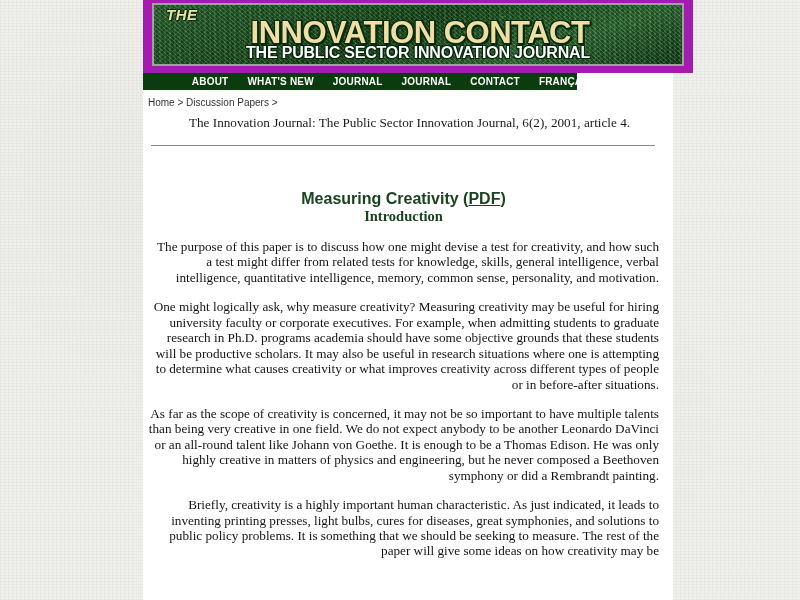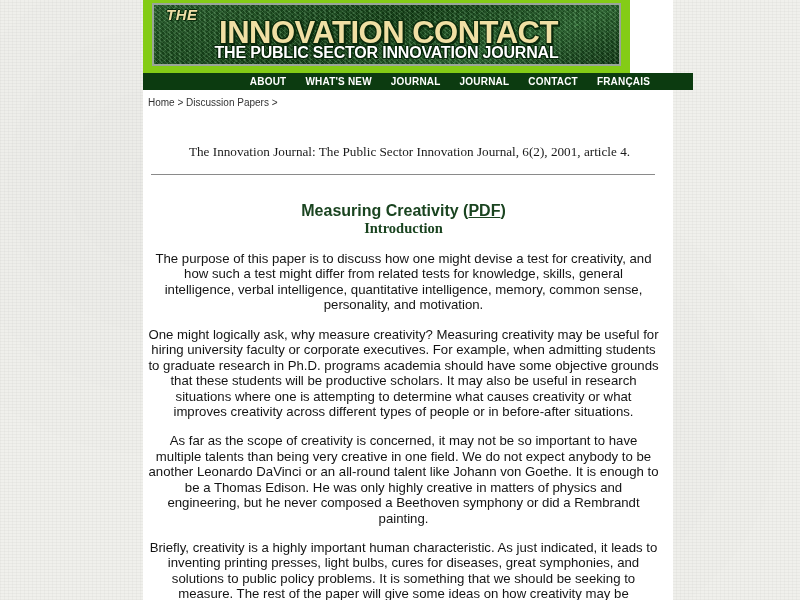--- a/index.html
+++ b/index.html
@@ -24,23 +24,23 @@
     position: absolute;
     left: 143px;
     top: 0;
     width: 530px;
     height: 600px;
     background: #ffffff;
   }
 
   
   #masthead {
-    width: 487px;
+    width: 550px;
     height: 73px;
-    background: #84cc16;
+    background: #a21caf;
     position: relative;
     overflow: hidden;
   }
   #banner-frame {
     position: absolute;
     left: 9px;
     top: 3px;
     right: 9px;
     height: 63px;
     border: 2px solid #9aa59a;
@@ -100,21 +100,21 @@
     font-size: 16px;
     letter-spacing: -0.2px;
     color: #ffffff;
     text-shadow: 1px 1px 0 #07250a, -1px -1px 0 #07250a, 1px -1px 0 #07250a, -1px 1px 0 #07250a;
     line-height: 1;
     white-space: nowrap;
   }
 
   
   #navbar {
-    width: 550px;
+    width: 434px;
     height: 17px;
     background: #0c3b10;
     display: flex;
     align-items: center;
     justify-content: center;
     gap: 19px;
     padding-left: 64px;
     box-sizing: border-box;
   }
   .nav-item {
@@ -140,36 +140,36 @@
     text-decoration: none;
     cursor: pointer;
   }
   #breadcrumb .crumb-sep { color: #333333; }
 
   
   #content {
     padding: 0 14px 0 5px;
   }
   #citation {
-    margin-top: 36px;
+    margin-top: 7px;
     text-align: center;
     font-family: "Liberation Serif", serif;
     font-size: 13.2px;
     color: #1a1a1a;
     padding-left: 12px;
   }
   #rule {
     margin-top: 14px;
     margin-left: 3px;
     margin-right: 4px;
     height: 1px;
     background: #8a8a8a;
   }
   #article-title {
-    margin-top: 27px;
+    margin-top: 44px;
     text-align: center;
     font-family: "Liberation Sans", sans-serif;
     font-weight: bold;
     font-size: 16px;
     color: #1a4420;
   }
   #article-title .pdf-link {
     color: #1a4420;
     text-decoration: underline;
     cursor: pointer;
@@ -184,25 +184,25 @@
   }
   #intro-heading {
     text-align: center;
     font-family: "Liberation Serif", serif;
     font-weight: bold;
     font-size: 14.5px;
     color: #1a4420;
   }
   .body-par {
     margin-top: 14px;
-    font-family: Liberation Sans, sans-serif;
+    font-family: Liberation Serif, serif;
     font-size: 13.2px;
     line-height: 1.17;
     color: #141414;
-    text-align: center;
+    text-align: right;
   }
 </style>
 </head>
 <body>
 
 <div id="page-wrap">
 
   <div id="masthead">
     <div id="banner-frame">
       <div id="banner-the">THE</div>

